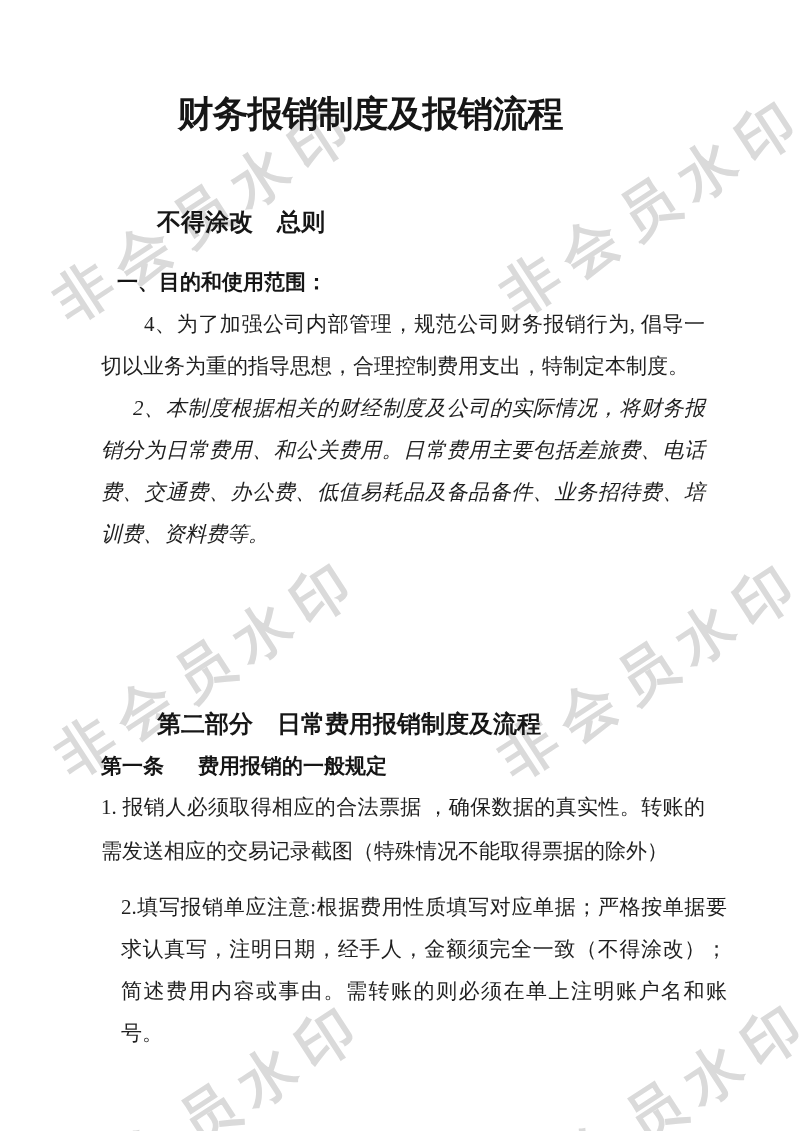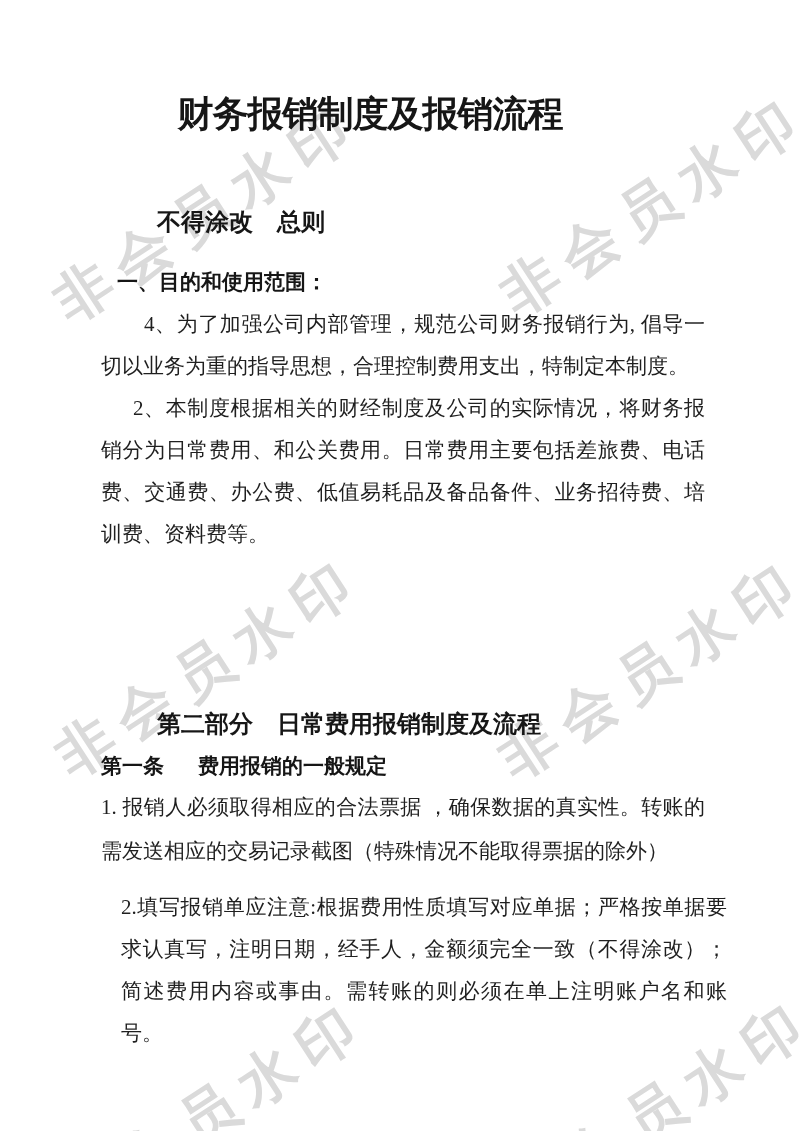--- a/index.html
+++ b/index.html
@@ -91,21 +91,21 @@
     width: 604px;
   }
   .para {
     margin: 0;
     font-size: 21px;
     line-height: 42px;
     text-align: justify;
     color: #1f1f1f;
   }
   .indent-2 { text-indent: 43px; }
-  .indent-1 { text-indent: 32px; }
+  .indent-1 { text-indent: 32px; font-style: italic; }
   .article-heading {
     position: absolute;
     left: 101px;
     top: 752px;
     display: flex;
     gap: 34px;
     font-family: "Liberation Sans", "DejaVu Sans", sans-serif;
     font-size: 21px;
     font-weight: 700;
     color: #161616;

